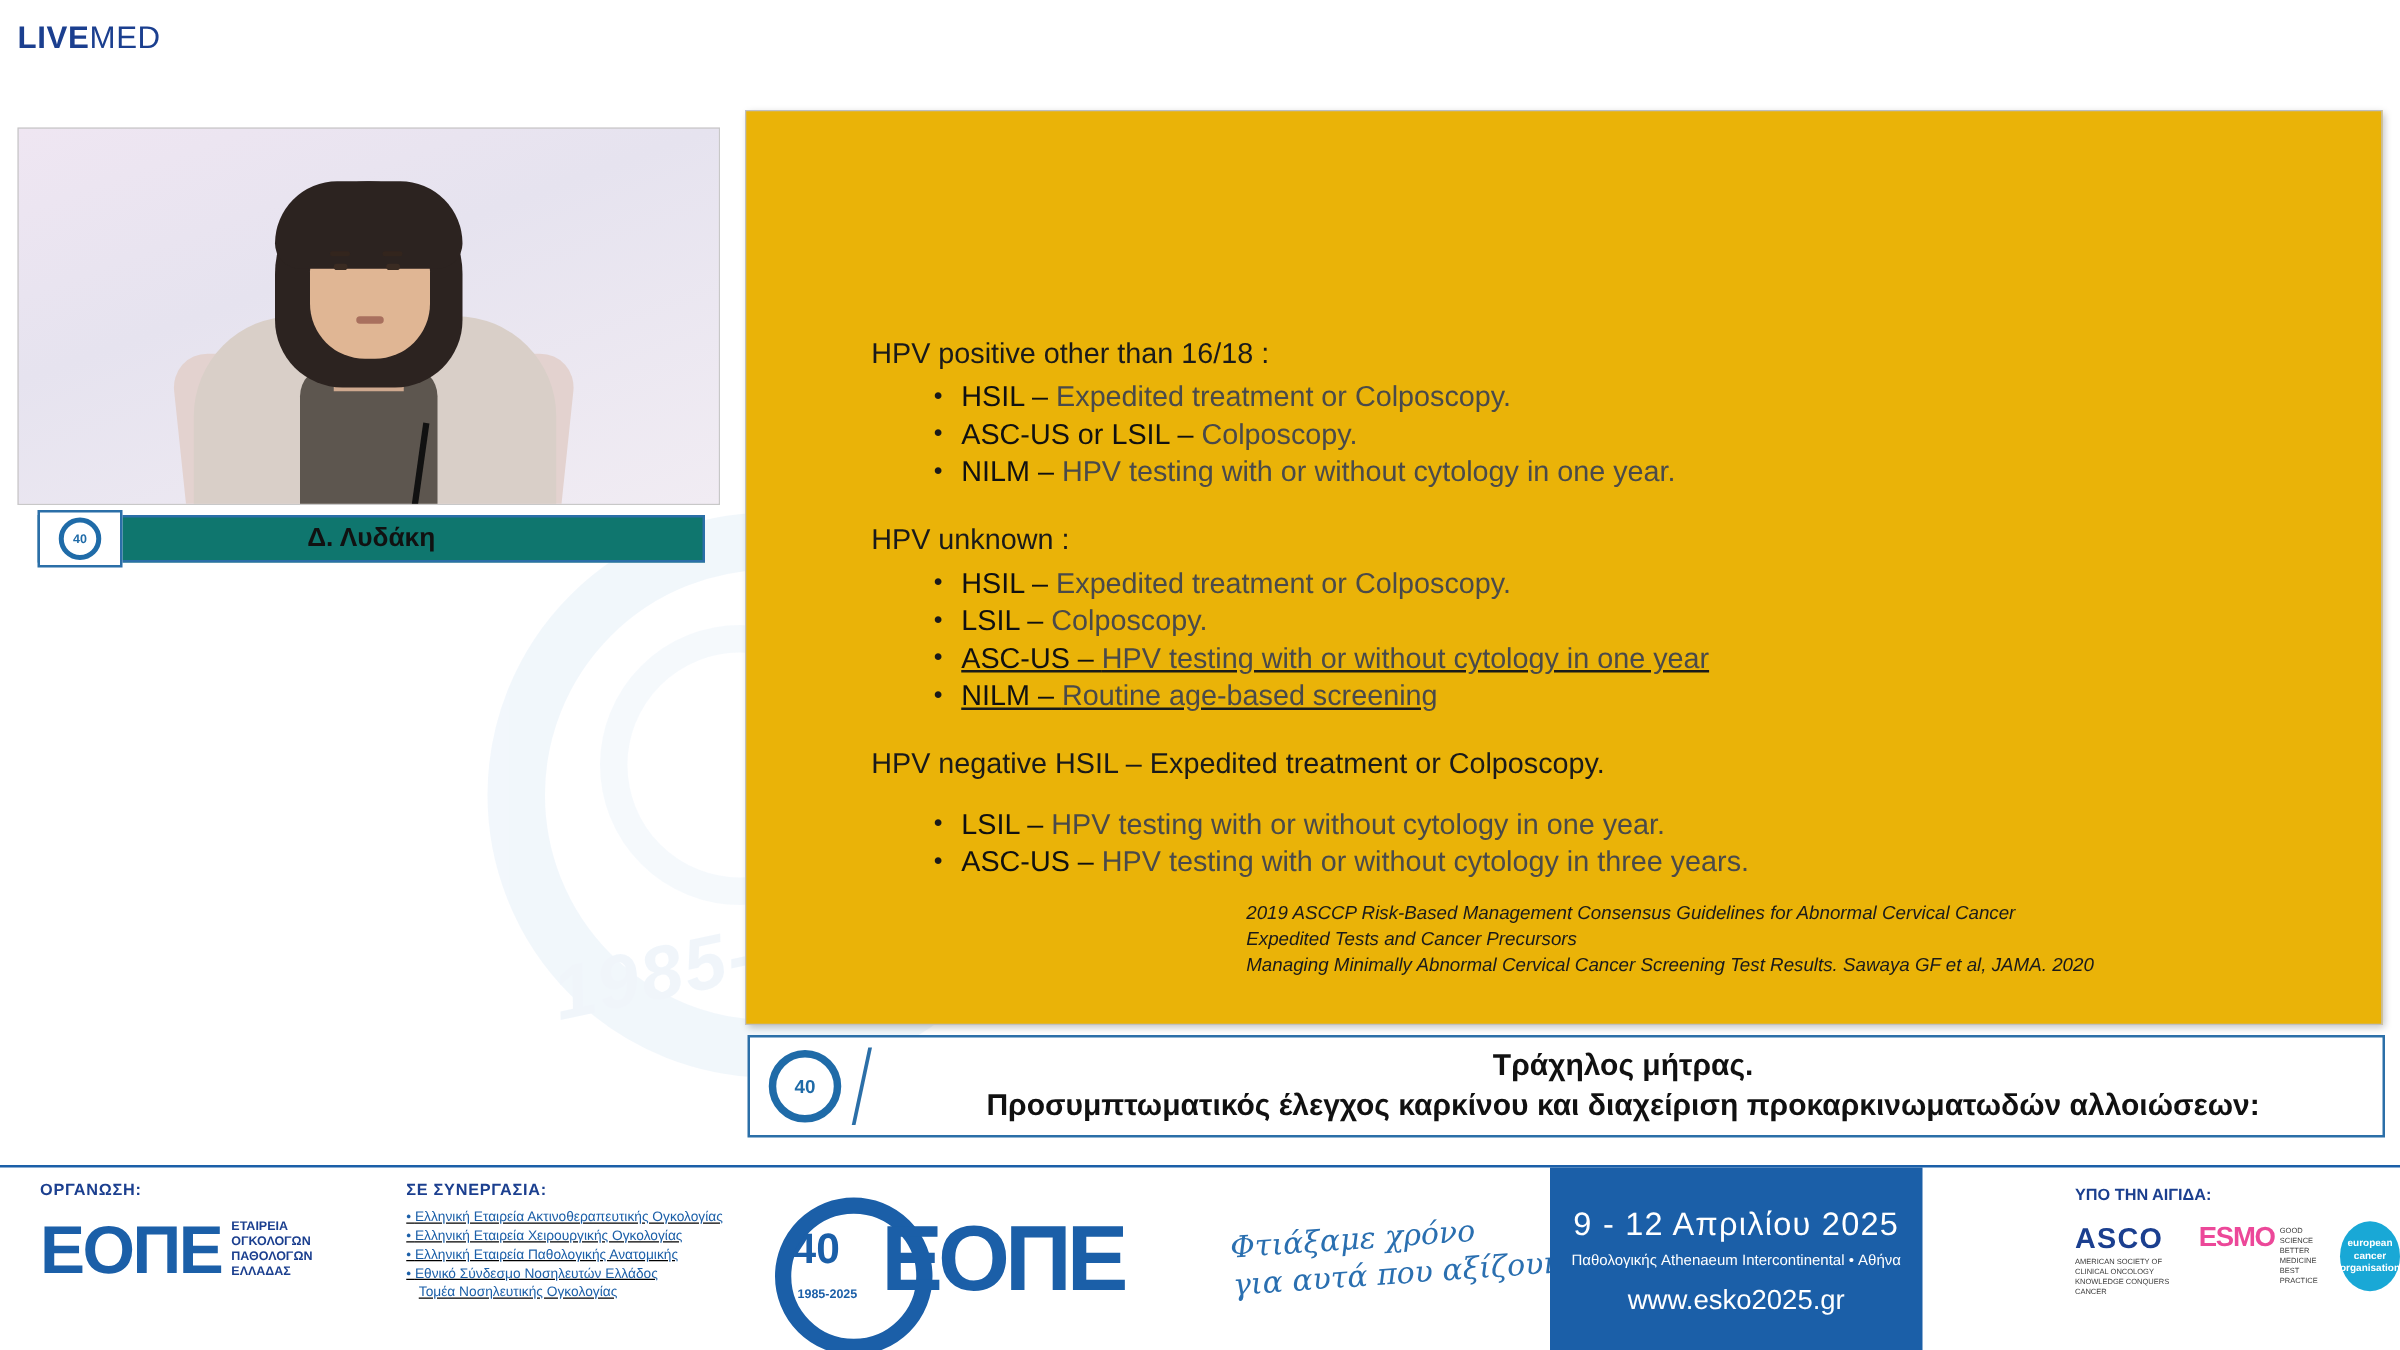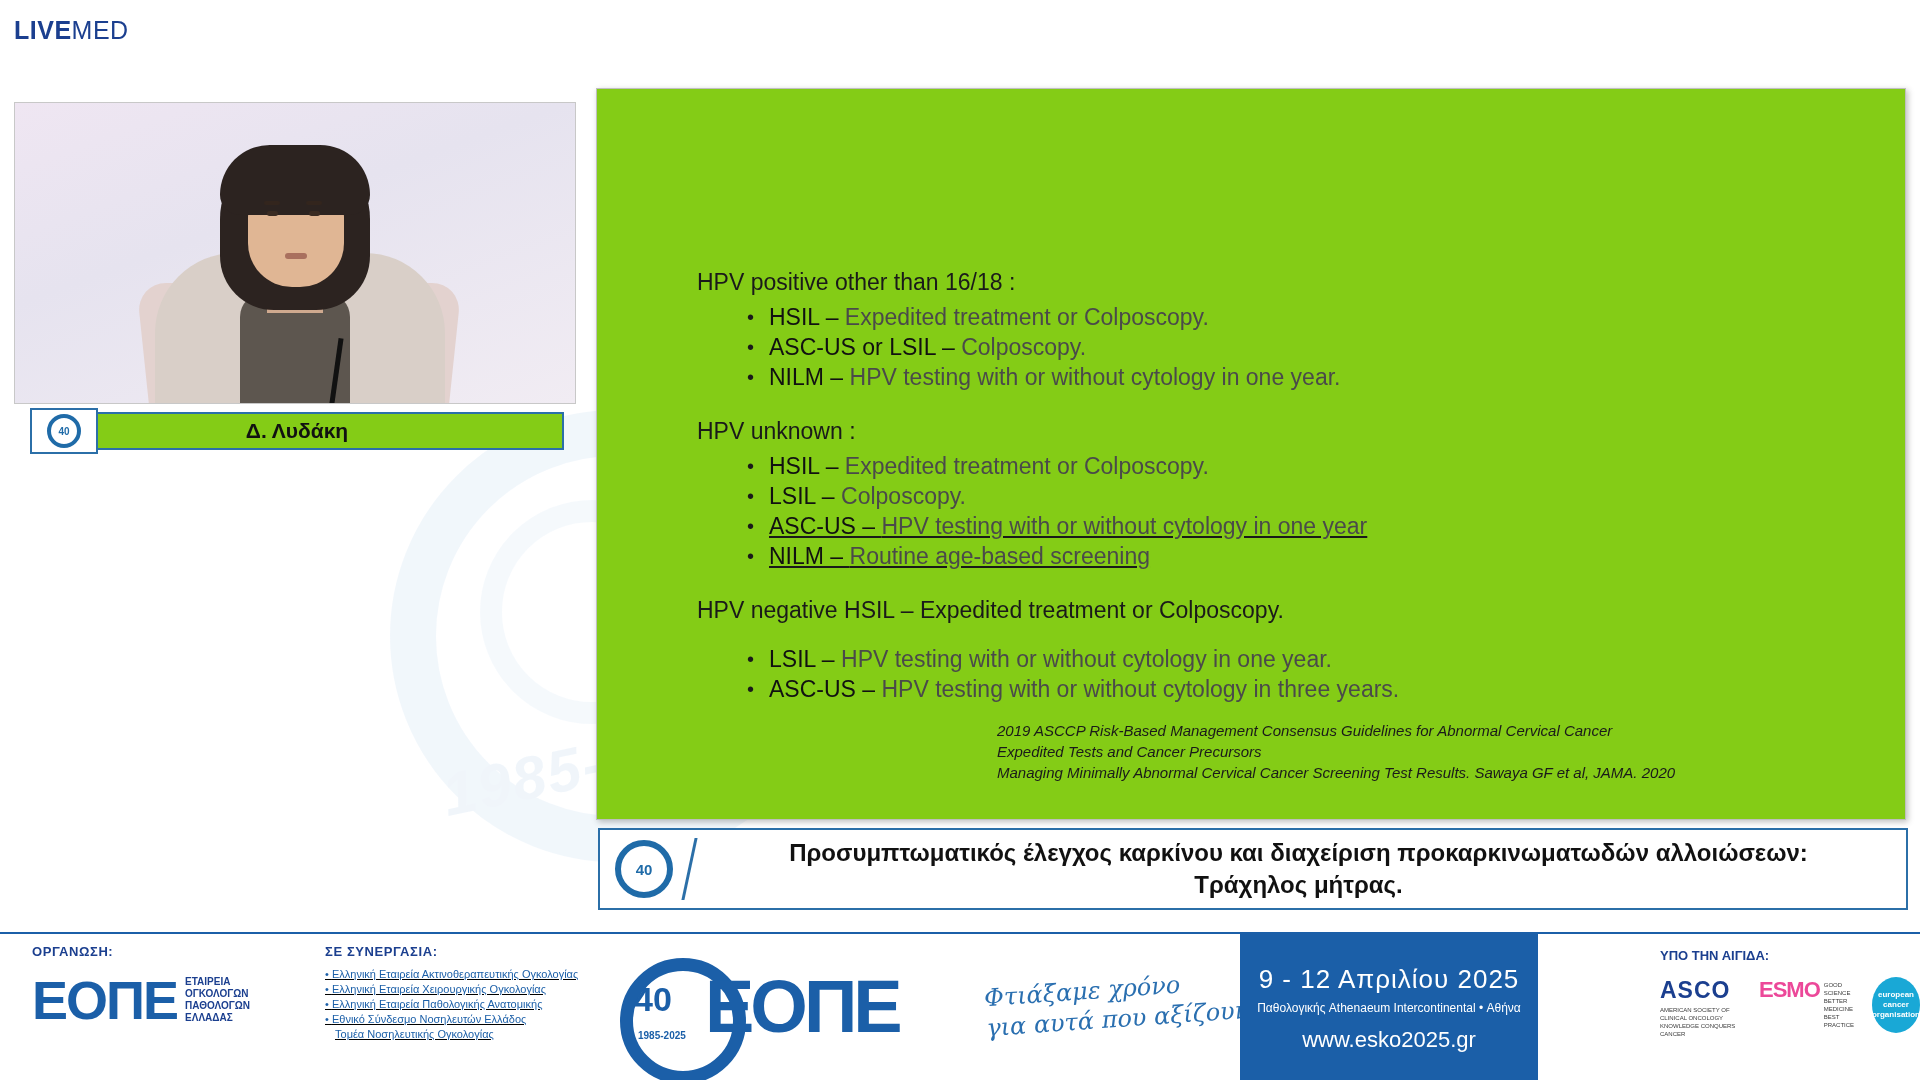--- a/index.html
+++ b/index.html
@@ -82,40 +82,40 @@
     position:absolute;left:205px;top:42px;width:150px;height:70px;
     background:#2c2320;border-radius:74px 74px 30px 30px;
   }
   .mic{
     position:absolute;left:318px;top:235px;width:5px;height:80px;background:#111;
     transform:rotate(8deg);
   }
   
   .nameplate{
     position:absolute;left:30px;top:412px;width:530px;height:34px;
-    background:#84cc16;border:2px solid #2b6fa8;
+    background:#0f766e;border:2px solid #2b6fa8;
     display:flex;align-items:center;justify-content:center;
   }
   .nameplate-badge{
     position:absolute;left:30px;top:408px;width:64px;height:42px;
     background:#ffffff;border:2px solid #2b6fa8;
     display:flex;align-items:center;justify-content:center;
   }
   .nameplate-badge .ring{
     width:26px;height:26px;border-radius:50%;border:4px solid #1f6ba8;
     display:flex;align-items:center;justify-content:center;
     font-size:10px;font-weight:bold;color:#1f6ba8;
   }
   .nameplate .nm{
     font-size:21px;font-weight:bold;color:#111;
   }
   
   .slide{
     position:absolute;left:596px;top:88px;width:1308px;height:730px;
-    background:#84cc16;border:1px solid #bfbfbf;
+    background:#eab308;border:1px solid #bfbfbf;
     box-shadow:2px 2px 6px rgba(0,0,0,.25);
   }
   .slide-body{
     position:absolute;left:100px;top:180px;right:10px;
   }
   .head-line{font-size:23px;color:#1a1a1a;margin:0 0 6px 0;}
   .bul{display:flex;align-items:flex-start;margin-left:50px;line-height:30px;}
   .bul .dot{width:22px;flex:none;font-size:20px;color:#1a1a1a;}
   .bul .txt{font-size:23px;color:#1a1a1a;}
   .strong{color:#111;}
@@ -300,22 +300,22 @@
     </div>
   </div>
 </div>
 
 <div class="titlebar">
   <div class="badge">
     <span class="ring">40</span>
   </div>
   <div class="sep"></div>
   <div class="ttxt">
+    <div>Τράχηλος μήτρας.</div>
     <div>Προσυμπτωματικός έλεγχος καρκίνου και διαχείριση προκαρκινωματωδών αλλοιώσεων:</div>
-    <div>Τράχηλος μήτρας.</div>
   </div>
 </div>
 
 <div class="footer">
 
   <div class="f-col" style="left:32px;">
     <div class="f-label">ΟΡΓΑΝΩΣΗ:</div>
     <div class="eope-logo">
       <div class="eope-big">ΕΟΠΕ</div>
       <div class="eope-sub">ΕΤΑΙΡΕΙΑ<br>ΟΓΚΟΛΟΓΩΝ<br>ΠΑΘΟΛΟΓΩΝ<br>ΕΛΛΑΔΑΣ</div>

